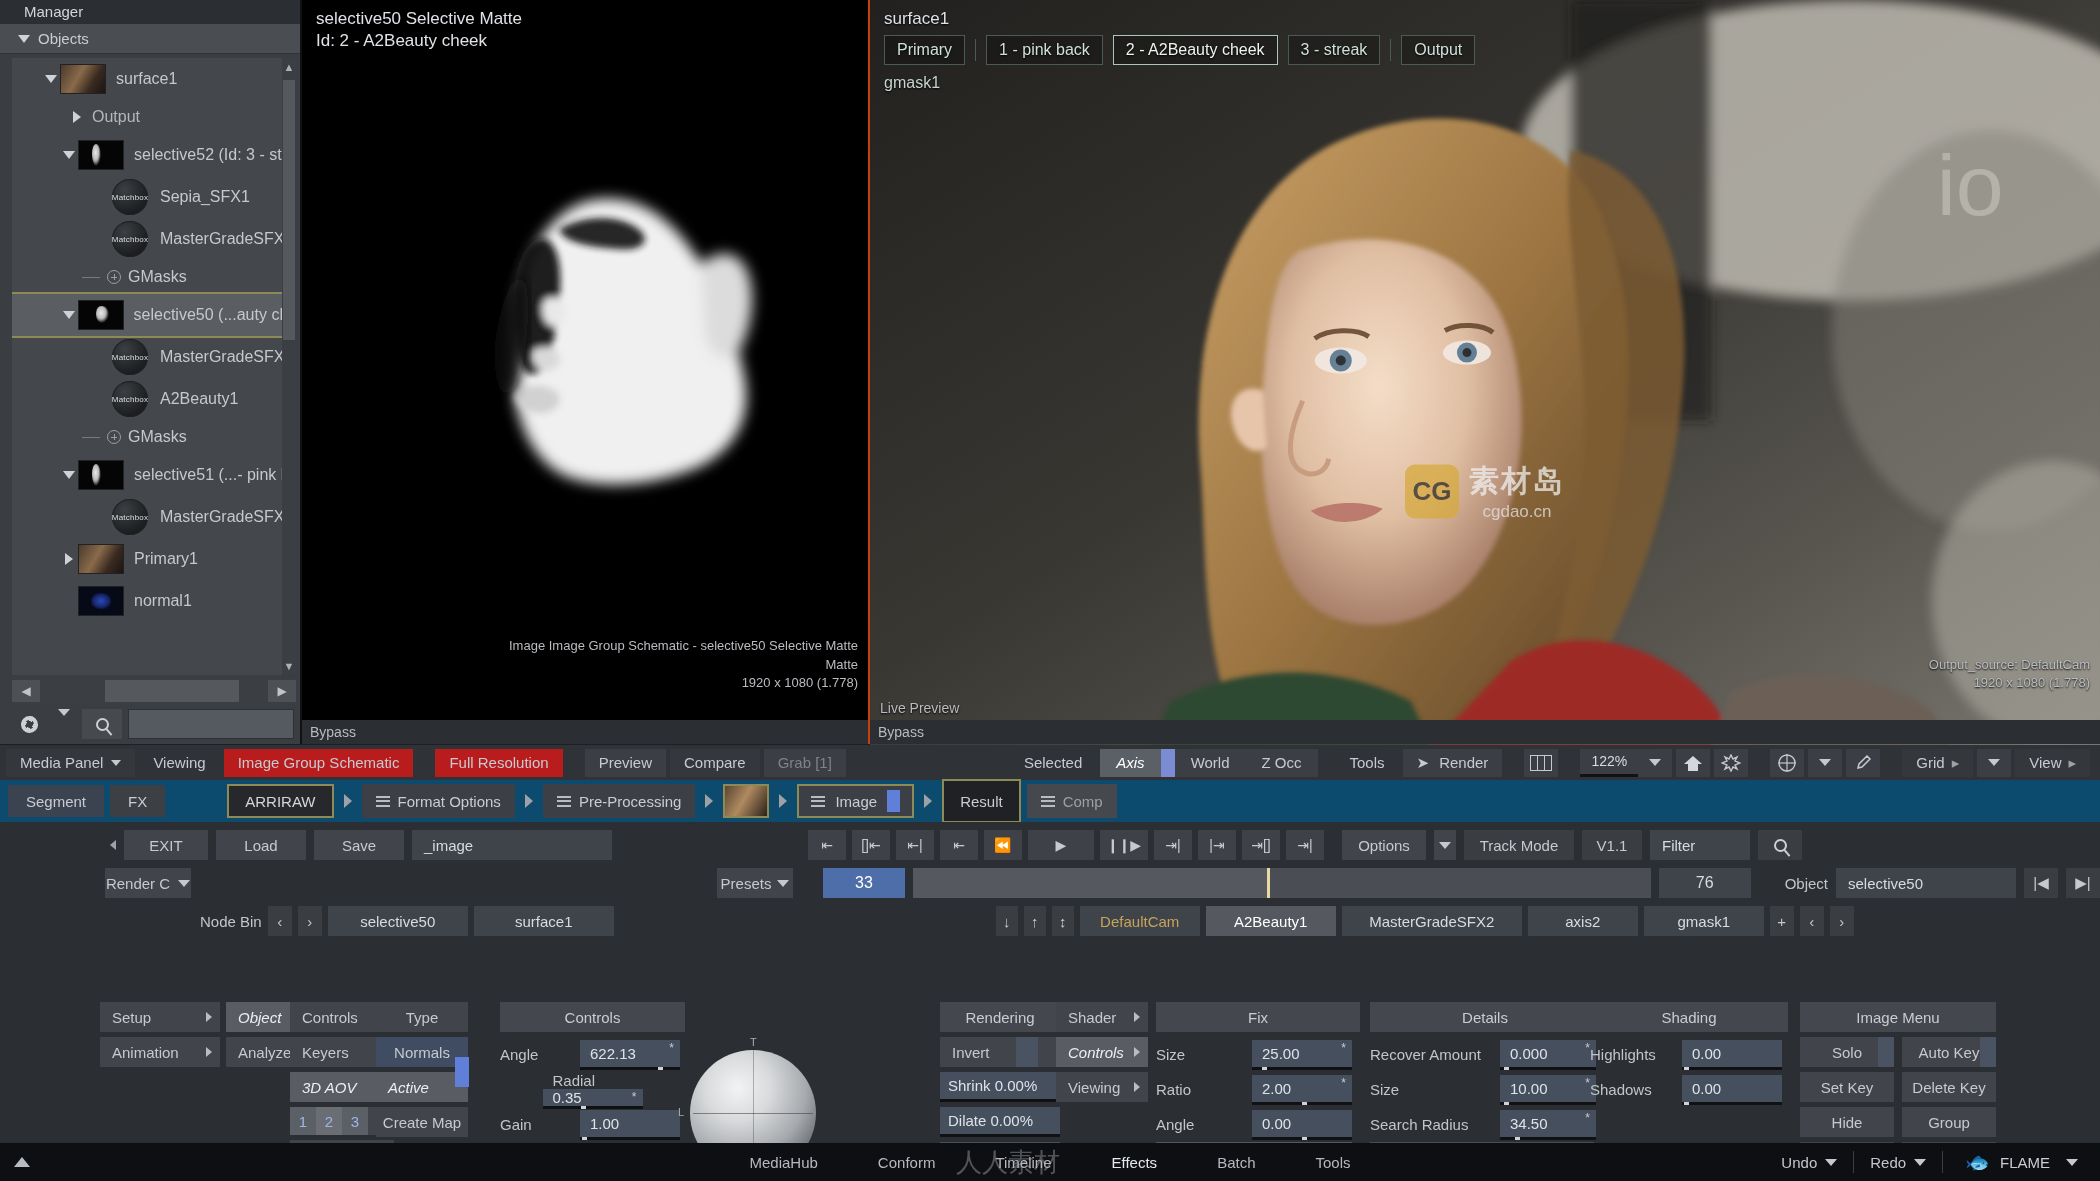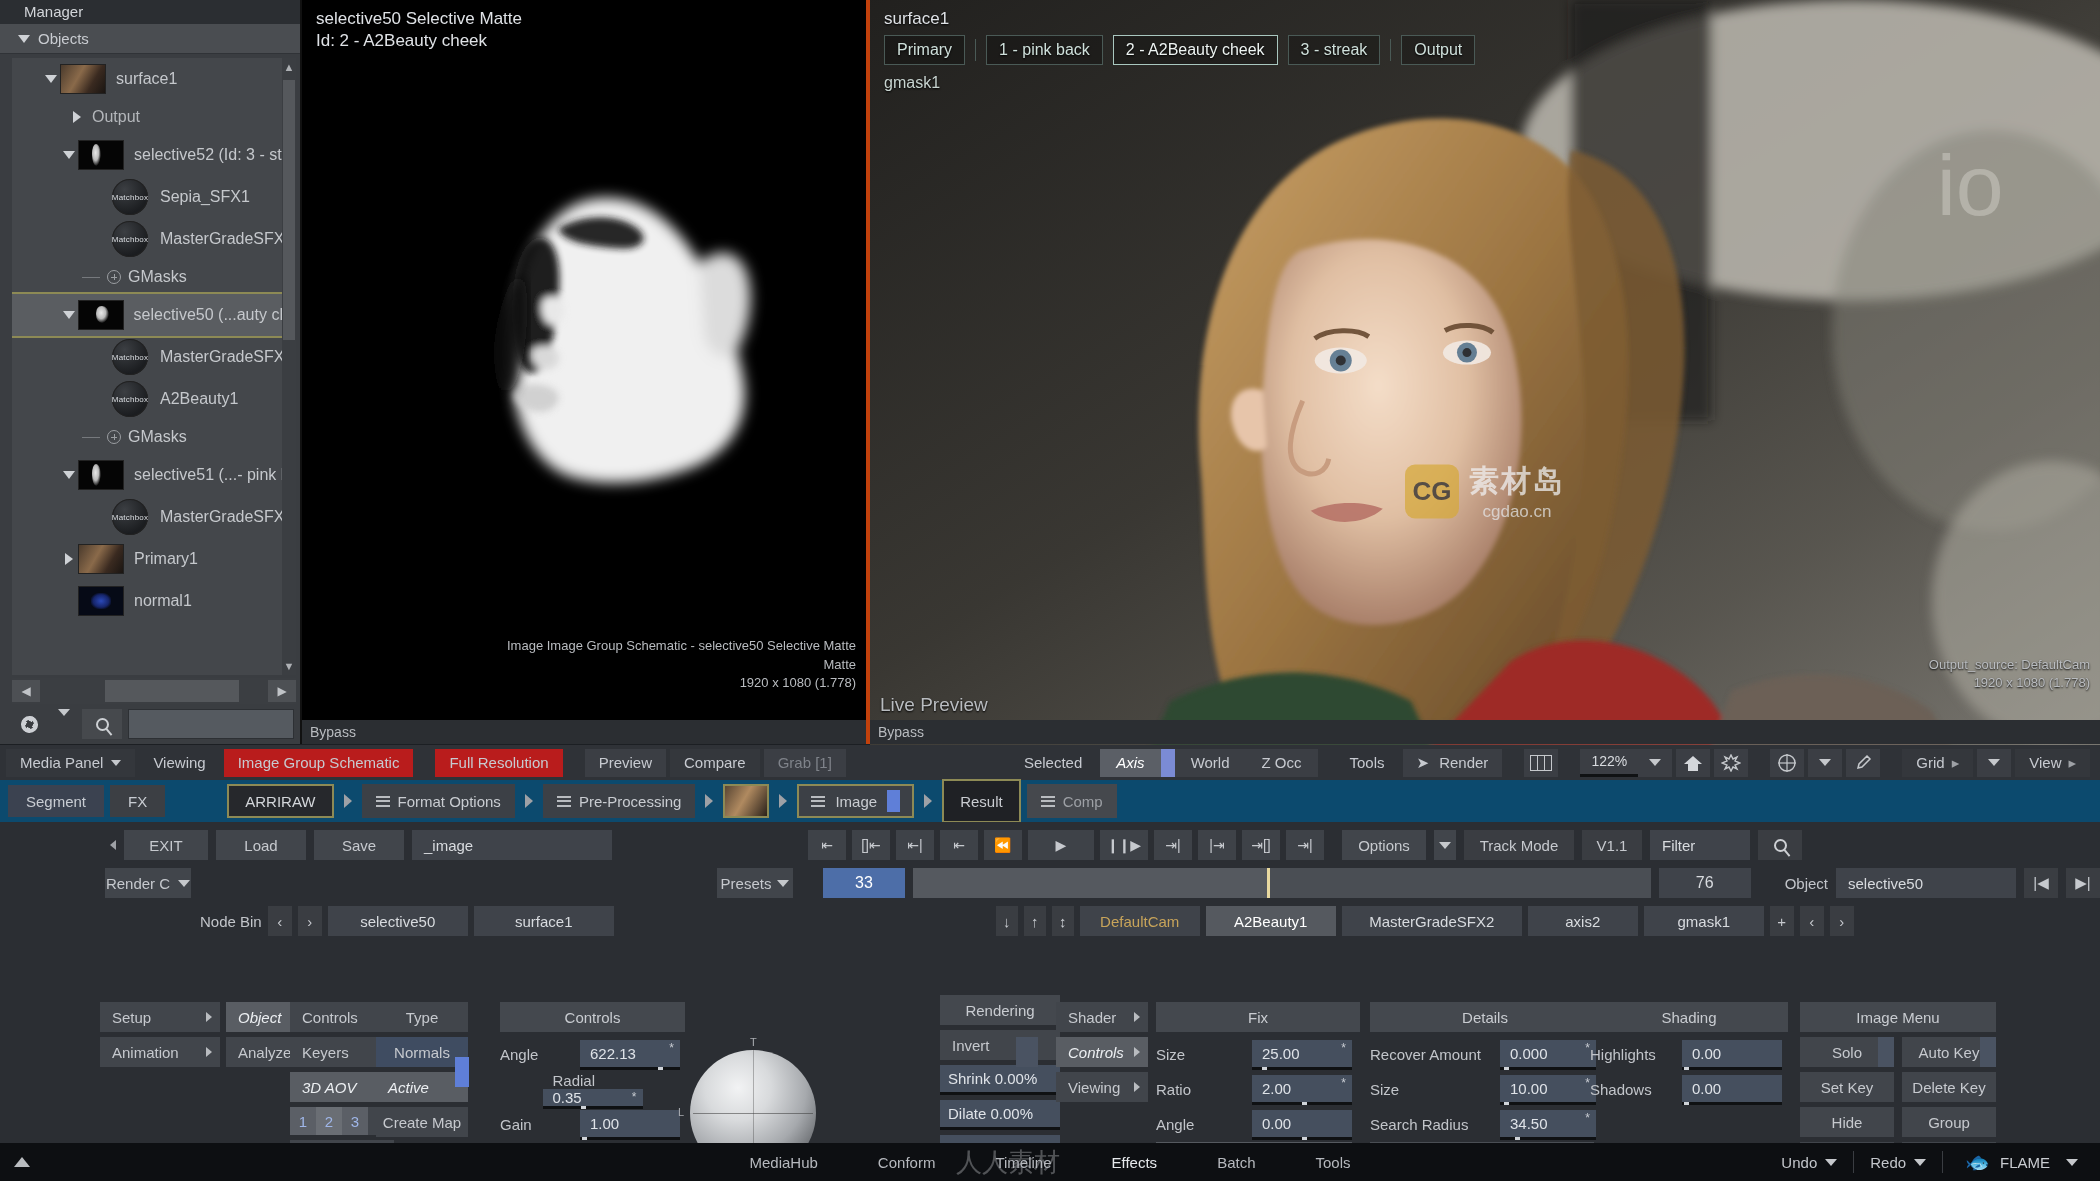--- a/index.html
+++ b/index.html
@@ -62,32 +62,32 @@
      -webkit-mask:radial-gradient(circle, transparent 3px, #000 3.5px); mask:radial-gradient(circle, transparent 3px, #000 3.5px); }
   .caretd{ width:0;height:0;border-left:6px solid transparent;border-right:6px solid transparent;border-top:7px solid #c5c8cc; }
   .searchbtn{ width:40px; height:30px; background:#46494d; display:flex; align-items:center; justify-content:center; }
   .mag{ width:13px;height:13px;border:2px solid #cdd0d4;border-radius:50%; position:relative; }
   .mag:after{ content:""; position:absolute; width:2px;height:8px;background:#cdd0d4; right:-3px;bottom:-7px; transform:rotate(-40deg); }
   .searchfield{ flex:1; height:30px; background:#555a60; border:1px solid #2d3034; }
 
   
   .viewers{ flex:1; display:flex; background:#000; }
   .viewer{ position:relative; background:#000; }
-  .vleft{ width:568px; border-right:4px solid #c2410c; }
+  .vleft{ width:568px; border-right:2px solid #c2410c; }
   .vright{ flex:1; }
   .v-overlay{ position:absolute; left:14px; top:8px; color:#dfe2e6; font-size:17px; line-height:1.32; text-shadow:0 1px 2px #000; }
   .v-tabs{ display:flex; align-items:center; gap:10px; margin-top:5px; }
   .vtab{ border:1px solid #4a5a56; padding:3px 12px; font-size:16px; color:#cfe0db; background:rgba(0,0,0,.25); }
   .vtab.on{ border-color:#a9c7bf; color:#eef4f2; }
   .vsep{ width:1px; height:22px; background:#4a5a56; }
   .v-sub{ margin-top:7px; font-size:16px; color:#c8d4d0; }
   .matte-art{ position:absolute; left:0; top:0; right:0; bottom:0; }
   .footbar{ position:absolute; left:0; right:0; bottom:0; height:24px; background:#2b2e32; display:flex; align-items:center; padding:0 8px; font-size:14px; color:#b9bcc0;}
   .v-metaL{ position:absolute; right:10px; bottom:52px; text-align:right; color:#b9bcc0; font-size:13px; line-height:1.4; text-shadow:0 1px 2px #000;}
-  .v-metaS{ position:absolute; left:10px; bottom:28px; color:#b9bcc0; font-size:19px; text-shadow:0 1px 2px #000;}
+  .v-metaS{ position:absolute; left:10px; bottom:28px; color:#b9bcc0; font-size:14px; text-shadow:0 1px 2px #000;}
   .wm{ position:absolute; left:50%; top:66%; transform:translate(-50%,-50%); opacity:.72; text-align:center; }
   .wm .box{ display:inline-flex; align-items:center; gap:10px; }
   .wm .cgsq{ width:54px;height:54px;border-radius:10px;background:#d6a93a; color:#222; display:flex;align-items:center;justify-content:center; font-weight:bold; font-size:26px;}
   .wm .t1{ color:#f2f3f5; font-size:30px; font-weight:bold; letter-spacing:2px;}
   .wm .t2{ color:#e6e8ea; font-size:17px; margin-top:2px;}
 
   
   .menubar{ height:36px; background:#2f3237; display:flex; align-items:center; gap:0; padding:0 6px; border-top:1px solid #1c1f23;}
   .mb-btn{ height:28px; display:flex; align-items:center; padding:0 14px; font-size:15px; color:#c7cad0; background:#3b3e44; margin-right:4px; white-space:nowrap;}
   .mb-btn.flat{ background:transparent; }
@@ -792,21 +792,21 @@
     <div style="position:absolute;left:690px;top:228px;">
       <div class="sphere">
         <div class="eq"></div>
         <div class="mer"></div>
       </div>
       <div class="ringlbl" style="left:60px;top:-14px;">T</div>
       <div class="ringlbl" style="left:-12px;top:56px;">L</div>
       <div class="ringlbl" style="left:60px;top:126px;">B</div>
     </div>
 
-    <div class="panel-col" style="left:940px; top:173px; width:120px;">
+    <div class="panel-col" style="left:940px; top:180px; width:120px;">
       <div class="ptitle">Rendering</div>
       <div style="height:5px"></div>
       <div class="pbtn">Invert</div>
       <div style="height:5px"></div>
       <div class="pct">
           <span>Shrink 0.00%</span>
           <span class="tick" style="left:2%"></span>
         </div>
       <div style="height:5px"></div>
       <div class="pct">

